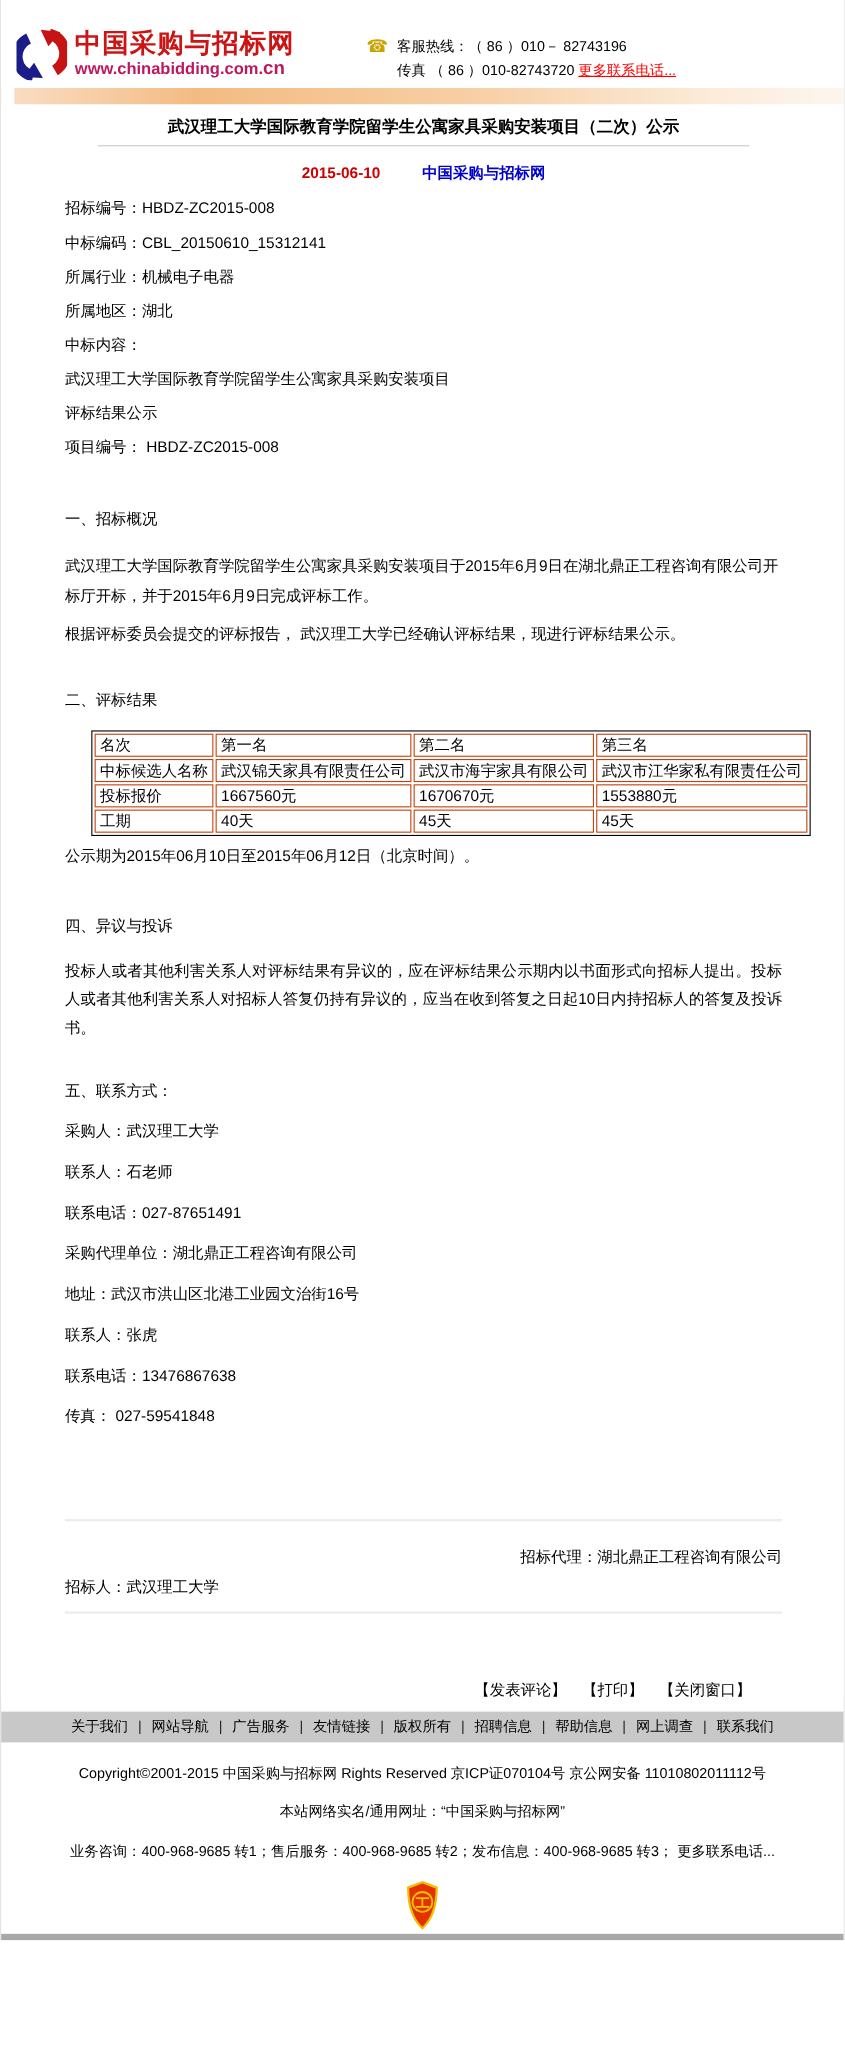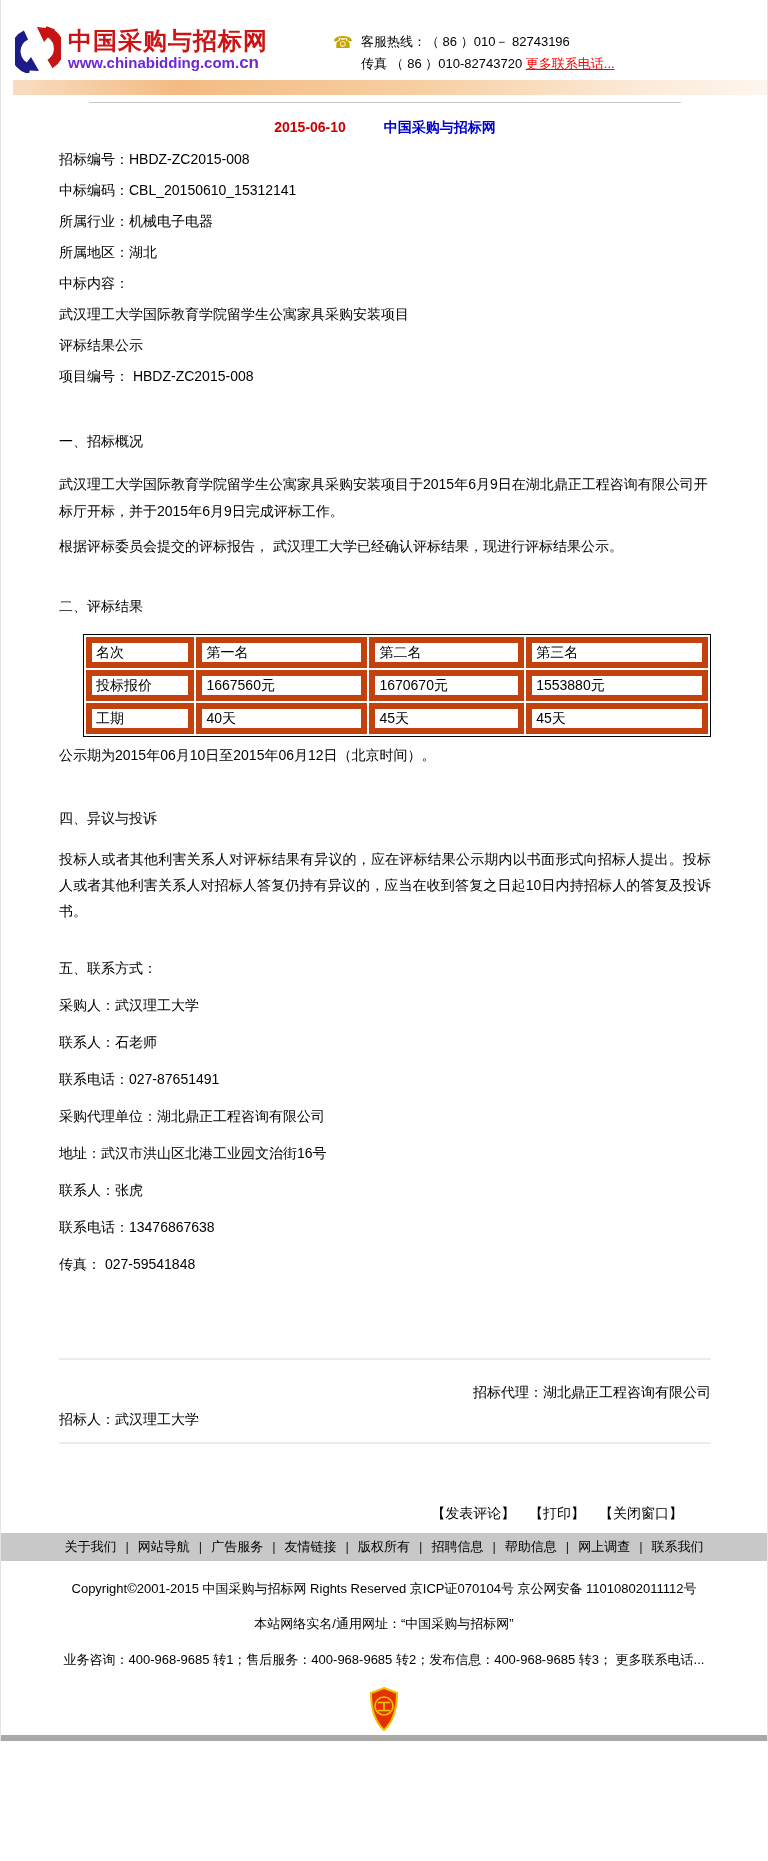--- a/index.html
+++ b/index.html
@@ -5,21 +5,21 @@
   html,body{margin:0;padding:0;background:#fff;}
   body{width:768px;font-family:"Liberation Sans","DejaVu Sans",sans-serif;color:#000;}
   .page{width:768px;box-sizing:border-box;border-left:1px solid #e3e3e3;border-right:1px solid #e3e3e3;overflow:hidden;}
 
   
   .site-header{height:80px;position:relative;background:#fff;}
   .logo{position:absolute;left:14px;top:25px;display:flex;align-items:center;}
   .logo-mark{width:46px;height:48px;flex:0 0 auto;}
   .logo-text{margin-left:7px;}
   .logo-cn{color:#cc1414;font-size:24px;font-weight:bold;letter-spacing:1px;line-height:26px;white-space:nowrap;}
-  .logo-url{color:#6d28d9;font-size:15px;font-weight:bold;line-height:17px;white-space:nowrap;}
+  .logo-url{color:#be185d;font-size:15px;font-weight:bold;line-height:17px;white-space:nowrap;}
   .logo-url .cn-suffix{font-size:17px;font-weight:bold;}
   .contact{position:absolute;left:332px;top:31px;font-size:13px;line-height:22px;white-space:nowrap;}
   .phone-ico{color:#c8a300;font-size:16px;position:absolute;left:0;top:1px;}
   .contact-lines{margin-left:28px;}
   .more-contacts{color:#f00;text-decoration:underline;cursor:pointer;}
 
   
   .topbar{height:15px;margin-left:12px;background:linear-gradient(90deg,#f9ddc2 0%,#f3bb82 22%,#f7cfa4 55%,#fcecdb 85%,#fdf6ee 100%);}
 
   
@@ -32,21 +32,21 @@
 
   .meta-line{margin-top:16px;font-size:14px;line-height:15px;height:15px;white-space:nowrap;}
   .sec-heading{font-size:14px;font-weight:normal;line-height:15px;margin:0;}
   .h-overview{margin-top:50px;}
   .para{font-size:14px;margin:0;}
   .p-open{margin-top:22px;line-height:27px;}
   .p-confirm{margin-top:8px;line-height:27px;}
   .h-result{margin-top:39px;}
 
   .result-table{margin:20px 0 0 24px;border-collapse:separate;border-spacing:2px;border:1px solid #000;background:#fff;}
-  .result-table td{border:6px solid #c2410c;padding:2px 4px;font-size:14px;line-height:15px;white-space:nowrap;overflow:hidden;}
+  .result-table td{border:1px solid #c2410c;padding:2px 4px;font-size:14px;line-height:15px;white-space:nowrap;overflow:hidden;}
   .col0{width:92px;} .col1{width:160px;} .col2{width:142px;} .col3{width:172px;}
 
   .h-publicity{margin-top:68px;}
   .p-publicity{margin-top:5px;line-height:27px;}
   .h-objection{margin-top:42px;}
   .p-objection{margin-top:20px;line-height:26px;text-align:justify;}
   .h-contact{margin-top:37px;}
   .contact-line{margin-top:22px;font-size:14px;line-height:15px;height:15px;white-space:nowrap;}
   .contact-line:first-of-type{margin-top:21px;}
 
@@ -94,20 +94,21 @@
       <div class="contact-lines">
         <div>客服热线：（ 86 ）010－ 82743196</div>
         <div><span>传真 （ 86 ）010-82743720</span>&nbsp;<span class="more-contacts">更多联系电话...</span></div>
       </div>
     </div>
   </div>
 
   <div class="topbar"></div>
 
   <div class="content">
+    <div class="doc-title">武汉理工大学国际教育学院留学生公寓家具采购安装项目（二次）公示</div>
     <hr class="title-rule">
     <div class="dateline">
       <span class="pub-date">2015-06-10</span>
       <span class="pub-source">中国采购与招标网</span>
     </div>
 
     <div class="meta-line">招标编号：HBDZ-ZC2015-008</div>
     <div class="meta-line">中标编码：CBL_20150610_15312141</div>
     <div class="meta-line">所属行业：机械电子电器</div>
     <div class="meta-line">所属地区：湖北</div>
@@ -122,20 +123,26 @@
 
     <h3 class="sec-heading h-result">二、评标结果</h3>
 
     <table class="result-table">
       <tbody>
           <tr>
         <td class="col0">名次</td>
         <td class="col1">第一名</td>
         <td class="col2">第二名</td>
         <td class="col3">第三名</td>
+      </tr>
+      <tr>
+        <td>中标候选人名称</td>
+        <td>武汉锦天家具有限责任公司</td>
+        <td>武汉市海宇家具有限公司</td>
+        <td>武汉市江华家私有限责任公司</td>
       </tr>
       <tr>
         <td>投标报价</td>
         <td>1667560元</td>
         <td>1670670元</td>
         <td>1553880元</td>
       </tr>
       <tr>
         <td>工期</td>
         <td>40天</td>

